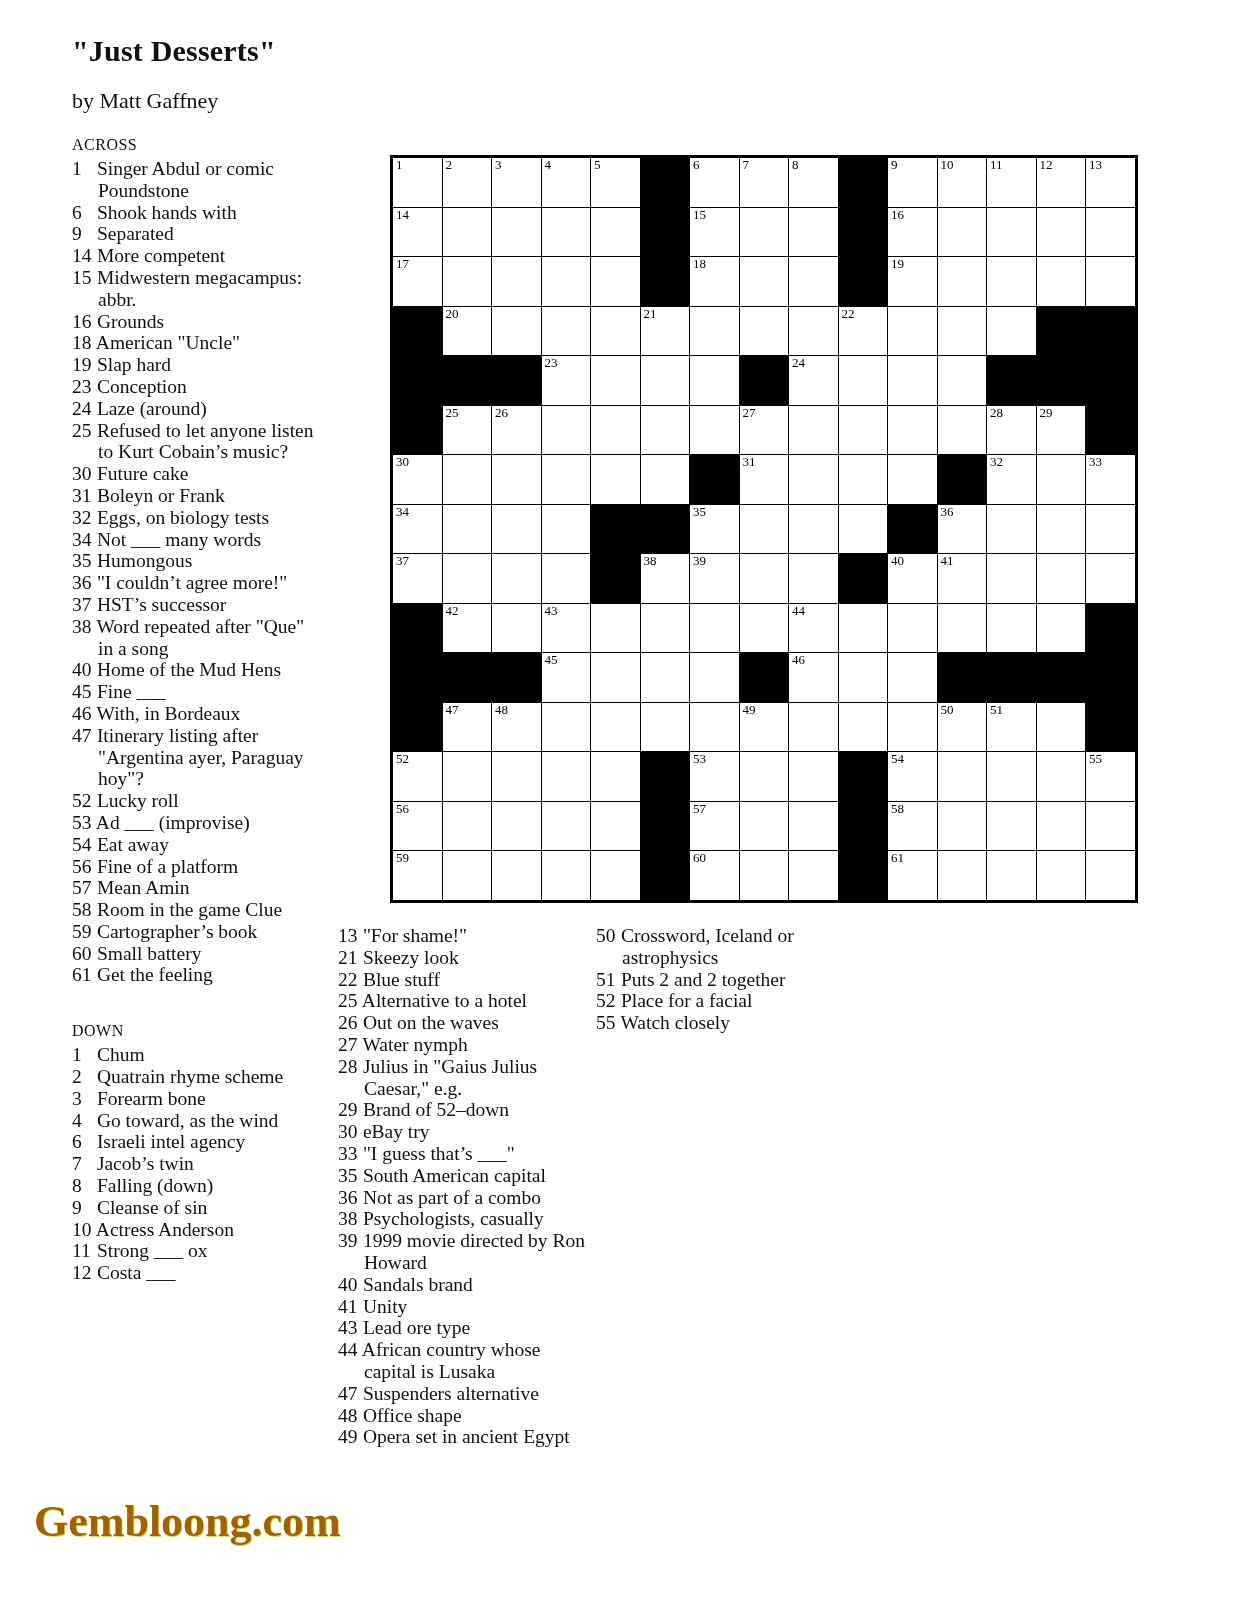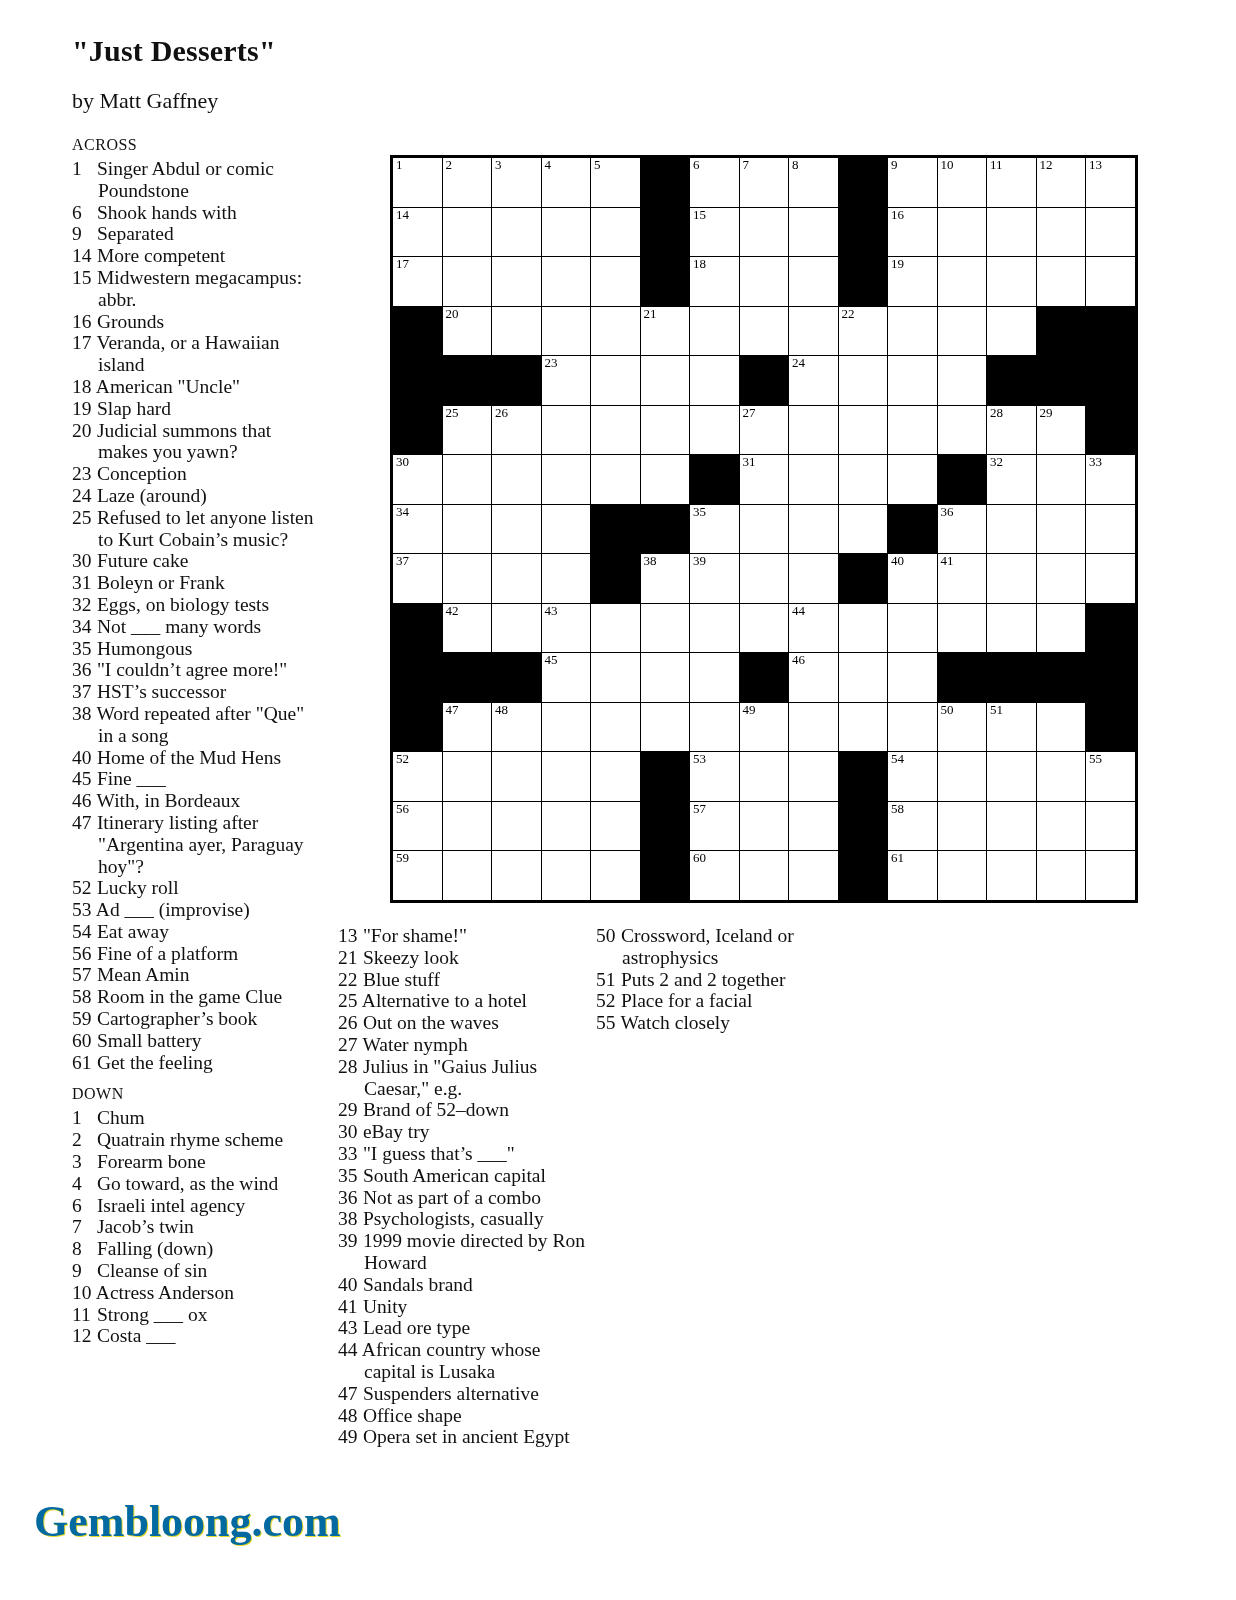--- a/index.html
+++ b/index.html
@@ -42,21 +42,21 @@
     padding-left:26px;
     text-indent:-26px;
     margin-bottom:0px;
   }
   .clue .num { display:inline-block; min-width:20px; text-indent:0; }
 
   #col-left  { position:absolute; left:72px;  top:136px; width:252px; }
   #col-mid   { position:absolute; left:338px; top:925px; width:252px; }
   #col-right { position:absolute; left:596px; top:925px; width:245px; }
 
-  #down-block { margin-top:12px; }
+  #down-block { margin-top:36px; }
 
   
   #grid-wrap {
     position:absolute;
     left:390px; top:155px;
   }
   table#grid {
     border-collapse:collapse;
     background:#fff;
   }
@@ -77,21 +77,21 @@
   }
   #grid-outer { border:2px solid #000; display:inline-block; }
 
   
   #watermark {
     position:absolute;
     left:34px; top:1496px;
     font-family:"Liberation Serif", serif;
     font-size:44px;
     font-weight:bold;
-    color:#0369a1;
+    color:#a16207;
     letter-spacing:0px;
     text-shadow:1px 1px 0 #e4d92c;
   }
 </style>
 </head>
 <body>
 
 <div id="page">
 
   <div id="title-block">
@@ -101,24 +101,22 @@
 
   <div id="col-left">
     <div class="clue-heading">ACROSS</div>
     <ul class="clue-list" id="across-list">
         <li class="clue"><span class="num">1</span> <span>Singer Abdul or comic Poundstone</span></li>
         <li class="clue"><span class="num">6</span> <span>Shook hands with</span></li>
         <li class="clue"><span class="num">9</span> <span>Separated</span></li>
         <li class="clue"><span class="num">14</span> <span>More competent</span></li>
         <li class="clue"><span class="num">15</span> <span>Midwestern megacampus: abbr.</span></li>
         <li class="clue"><span class="num">16</span> <span>Grounds</span></li>
-        <li class="clue"><span class="num">17</span> <span>Veranda, or a Hawaiian island</span></li>
         <li class="clue"><span class="num">18</span> <span>American "Uncle"</span></li>
         <li class="clue"><span class="num">19</span> <span>Slap hard</span></li>
-        <li class="clue"><span class="num">20</span> <span>Judicial summons that makes you yawn?</span></li>
         <li class="clue"><span class="num">23</span> <span>Conception</span></li>
         <li class="clue"><span class="num">24</span> <span>Laze (around)</span></li>
         <li class="clue"><span class="num">25</span> <span>Refused to let anyone listen to Kurt Cobain’s music?</span></li>
         <li class="clue"><span class="num">30</span> <span>Future cake</span></li>
         <li class="clue"><span class="num">31</span> <span>Boleyn or Frank</span></li>
         <li class="clue"><span class="num">32</span> <span>Eggs, on biology tests</span></li>
         <li class="clue"><span class="num">34</span> <span>Not ___ many words</span></li>
         <li class="clue"><span class="num">35</span> <span>Humongous</span></li>
         <li class="clue"><span class="num">36</span> <span>"I couldn’t agree more!"</span></li>
         <li class="clue"><span class="num">37</span> <span>HST’s successor</span></li>

